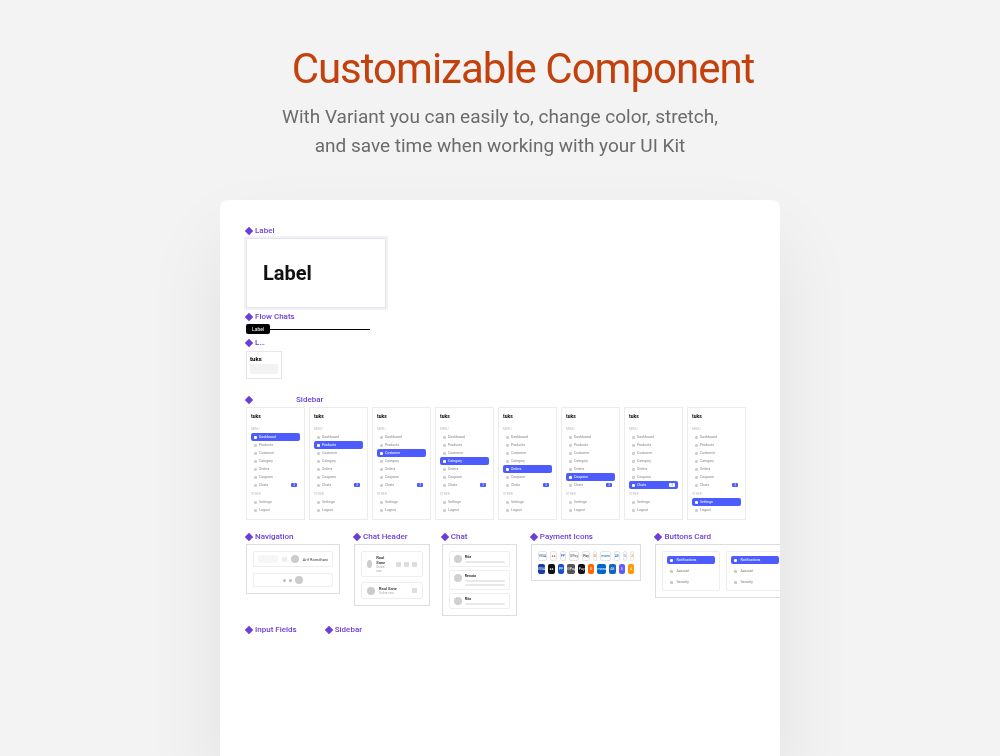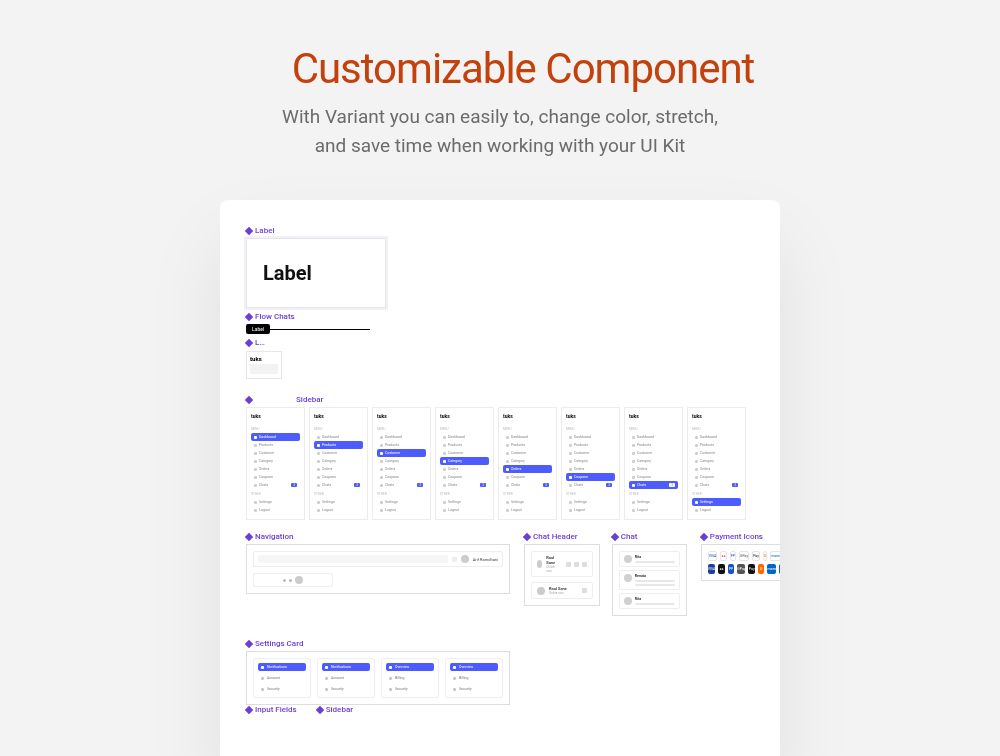--- a/index.html
+++ b/index.html
@@ -106,21 +106,21 @@
     color:#888;
   }
   .sb-item.active { background:#4d5cff; color:#fff; }
   .sb-dot { width:3px; height:3px; border-radius:1px; background:currentColor; opacity:.4; }
   .sb-item.active .sb-dot, .sb-item.toggle .sb-dot { opacity:1; background:#fff; }
   .sb-badge {
     background:#4d5cff; color:#fff; border-radius:1px; font-size:3px; padding:0 2px;
   }
 
   
-  .lower-grid { display:grid; grid-template-columns: 1fr 1fr 1fr; gap:23px 14px; align-items:start; }
+  .lower-grid { display:grid; grid-template-columns: 1fr 1fr 1fr 1fr; gap:23px 14px; align-items:start; }
   .panel {
     border:1px solid #ddd;
     background:#fff;
     padding:6px;
   }
   .nav-bar {
     border:1px solid #eee; height:16px; border-radius:2px;
     display:flex; align-items:center; padding:0 4px;
     font-size:4px; color:#999; gap:4px;
     width:100%;
@@ -175,21 +175,21 @@
     width:58px; padding:4px;
     display:flex; flex-direction:column; gap:3px;
     font-size:3.5px;
   }
   .settings-item { display:flex; align-items:center; gap:3px; padding:2px 3px; border-radius:2px; color:#777; }
   .settings-item.primary { background:#4d5cff; color:#fff; }
   .settings-item .d { width:3px; height:3px; border-radius:1px; background:currentColor; opacity:.4; }
   .settings-item.primary .d { opacity:1; }
 
   
-  .bottom-row { display:flex; gap:20px; margin-top:0; }
+  .bottom-row { display:flex; gap:29px; margin-top:9px; }
   .bottom-row .section-label { margin-bottom:0; }
 </style>
 </head>
 <body>
 
 <div class="hero">
   <div class="hero-title">Customizable Component</div>
   <div class="hero-sub">With Variant you can easily to, change color, stretch,
 and save time when working with your UI Kit</div>
 </div>
@@ -680,21 +680,21 @@
             <div class="pay-chip" style="background: rgb(21, 101, 192);">AE</div>
             <div class="pay-chip" style="background: rgb(99, 91, 255);">S</div>
             <div class="pay-chip" style="background: rgb(255, 153, 0);">A</div>
           </div>
       </div>
     </div>
 
     <div>
       <div class="section-label">
         <span class="diamond"></span>
-        <span>Settings Card</span>
+        <span>Buttons Card</span>
       </div>
       <div class="panel settings-row" id="settings-row">
           <div class="settings-card">
             <div class="settings-item primary">
               <span class="d"></span>
               <span>Notifications</span>
             </div>
             <div class="settings-item">
               <span class="d"></span>
               <span>Account</span>

